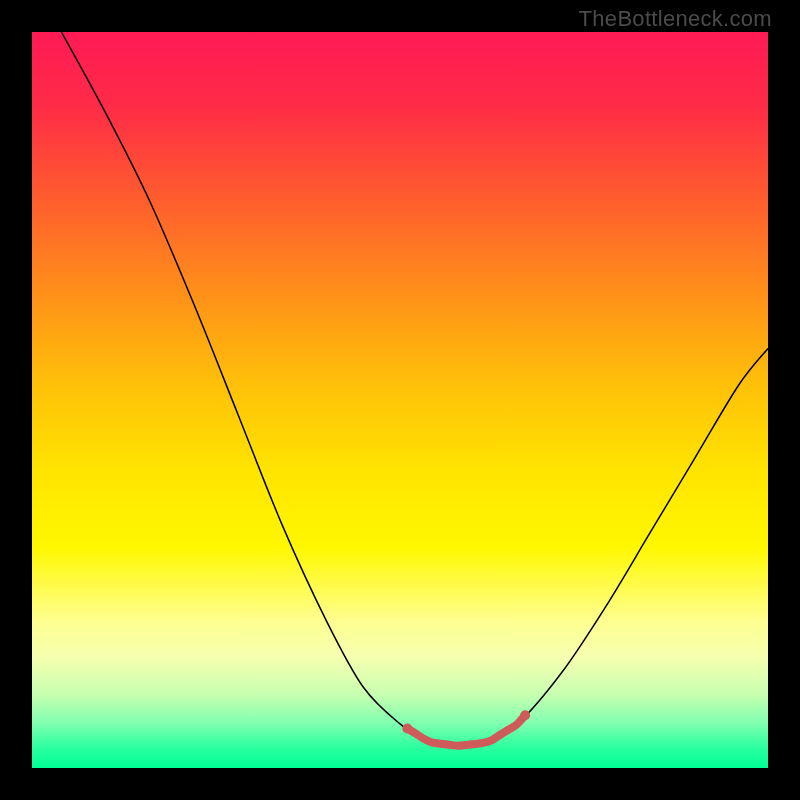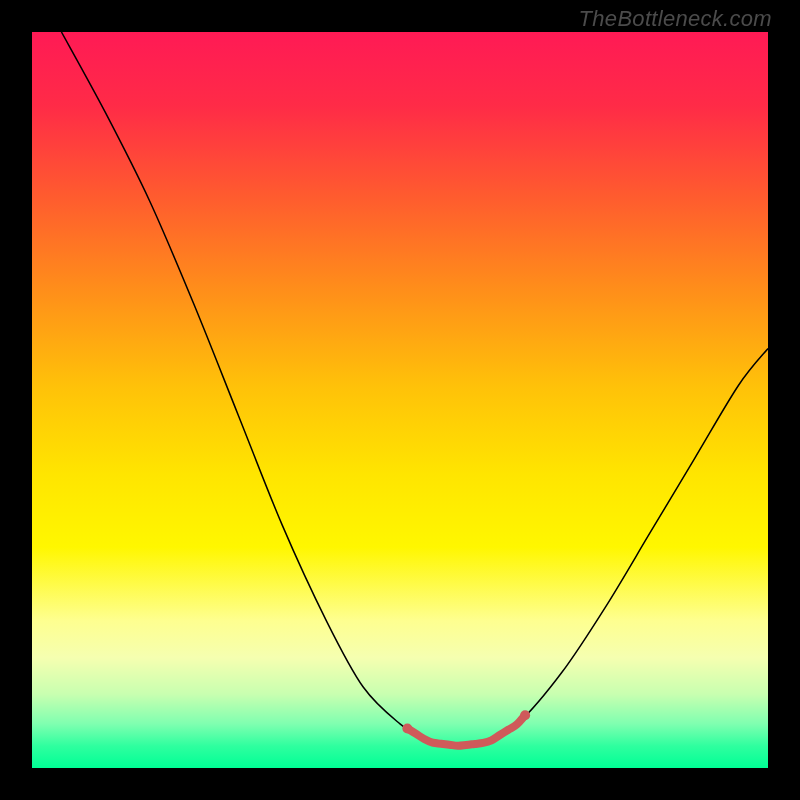--- a/index.html
+++ b/index.html
@@ -1,17 +1,17 @@
 <!DOCTYPE html>
 <html><head>
 <meta charset="utf-8">
 <style>
   * { margin: 0; padding: 0; box-sizing: border-box; }
   body { width: 800px; height: 800px; background: #000; position: relative; font-family: Arial, sans-serif; }
-  .frame { position: absolute; top: 0; left: 0; width: 800px; height: 800px; background: #000; font-style: italic; }
+  .frame { position: absolute; top: 0; left: 0; width: 800px; height: 800px; background: #000; }
   .plot-area { position: absolute; top: 32px; left: 32px; width: 736px; height: 736px; overflow: hidden; }
   .gradient-bg {
     position: absolute; top: 0; left: 0; width: 100%; height: 100%;
     background: linear-gradient(to bottom,
       #ff1a55 0%,
       #ff2b47 10%,
       #ff5a2f 22%,
       #ff8e1a 35%,
       #ffc109 48%,
       #ffe500 60%,

